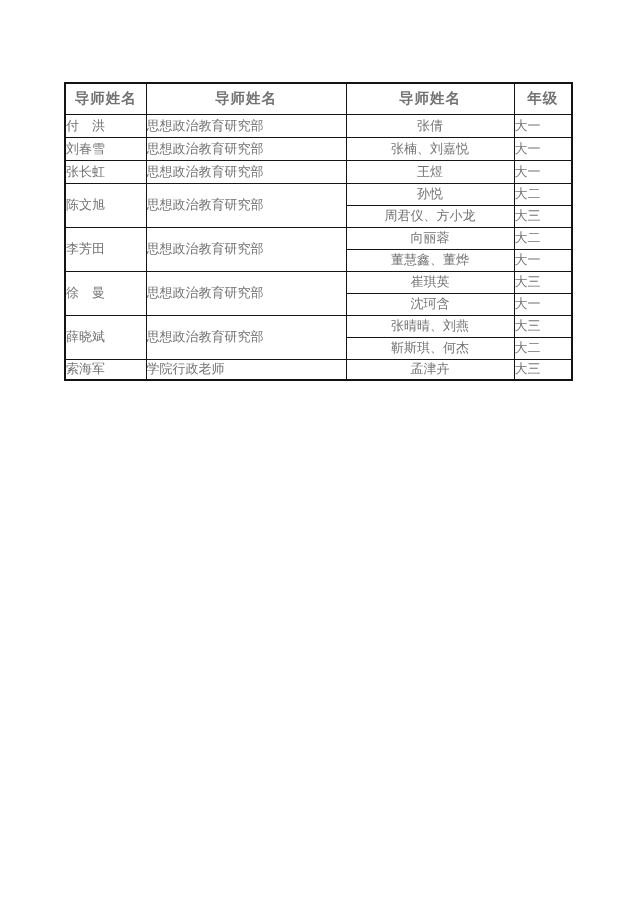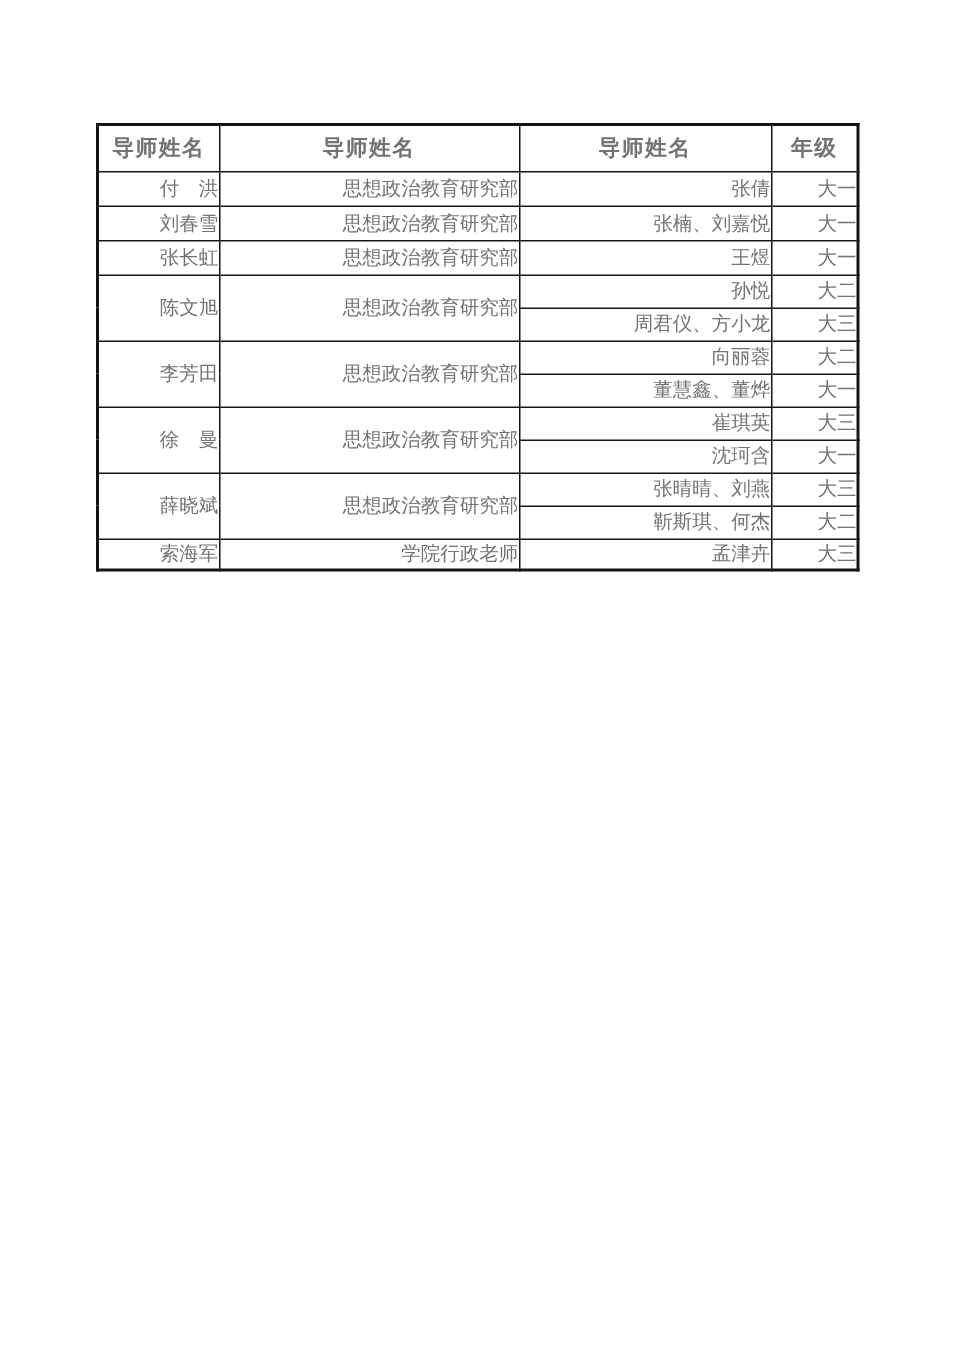--- a/index.html
+++ b/index.html
@@ -40,22 +40,22 @@
   th {
     font-size: 14.5px;
     font-weight: bold;
     text-align: center;
     letter-spacing: 1px;
   }
   td {
     font-size: 13px;
     font-weight: normal;
   }
-  td.c1, td.c2, td.c4 { text-align: right; }
-  td.c3 { text-align: right; padding-left: 6px; }
+  td.c1, td.c2, td.c4 { text-align: left; }
+  td.c3 { text-align: center; padding-left: 6px; }
 </style>
 </head>
 <body>
 
 <div class="page">
   <table class="roster">
     <colgroup>
       <col style="width:81px">
       <col style="width:200px">
       <col style="width:168px">

